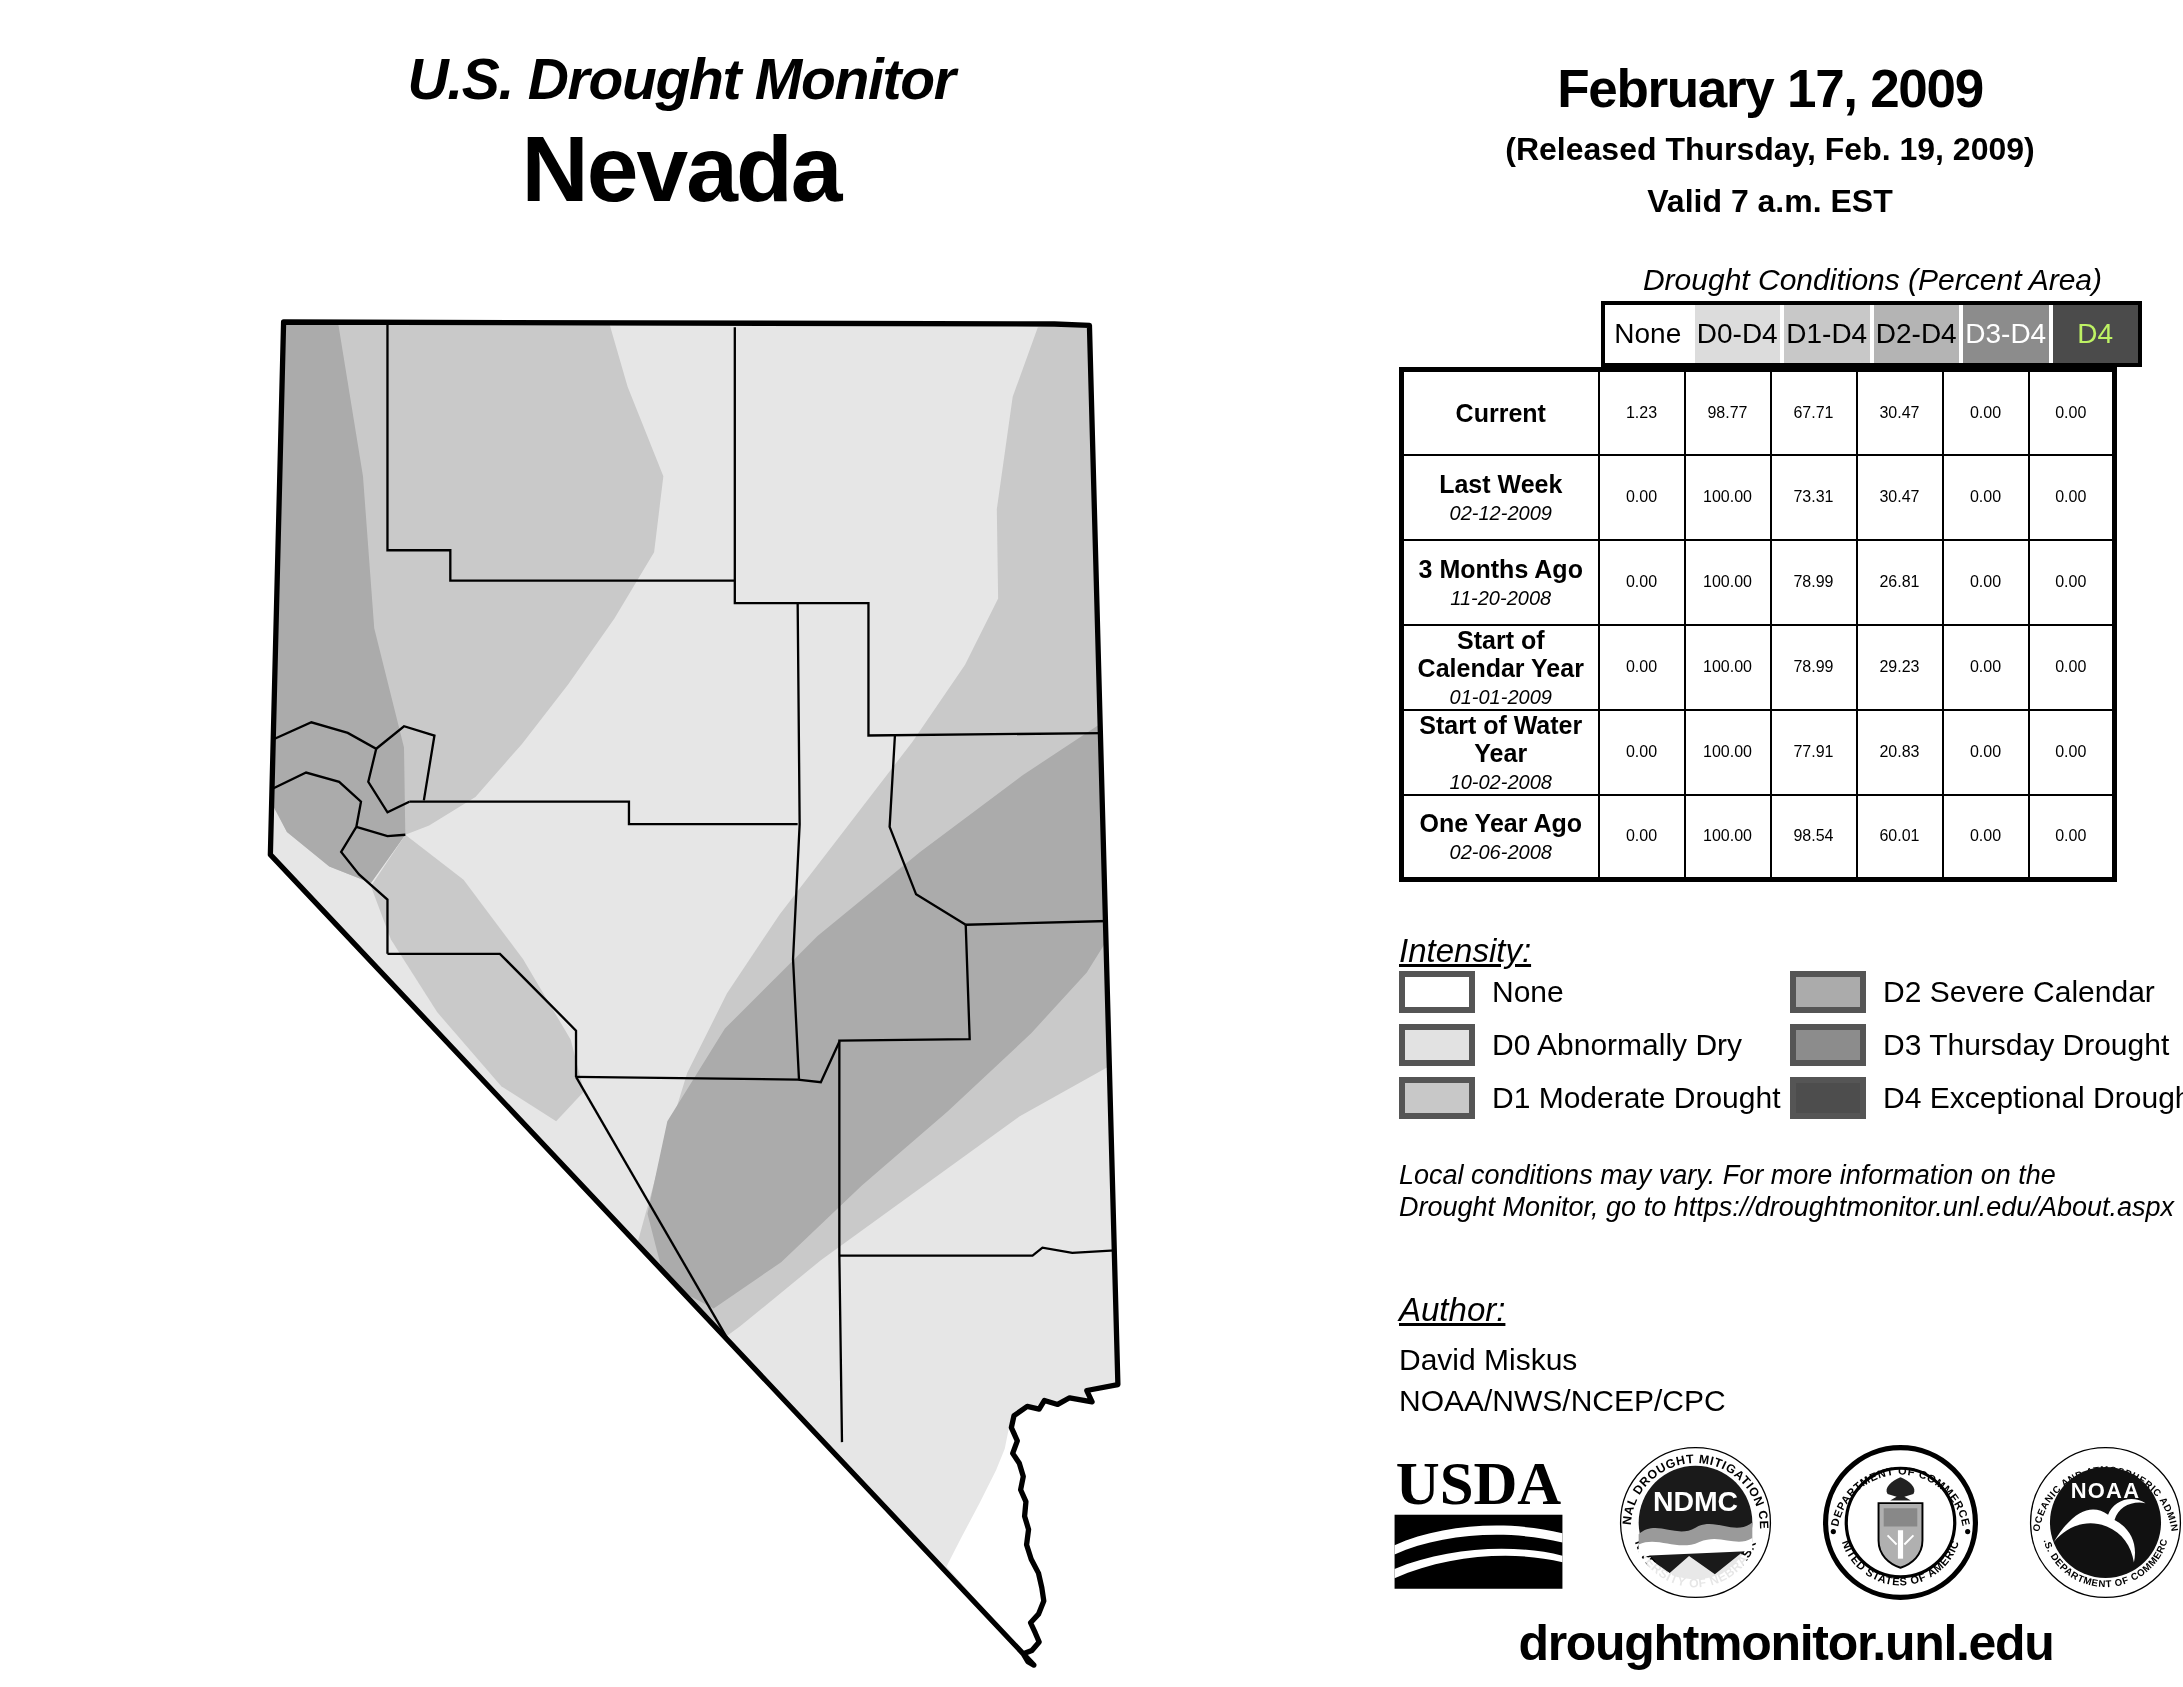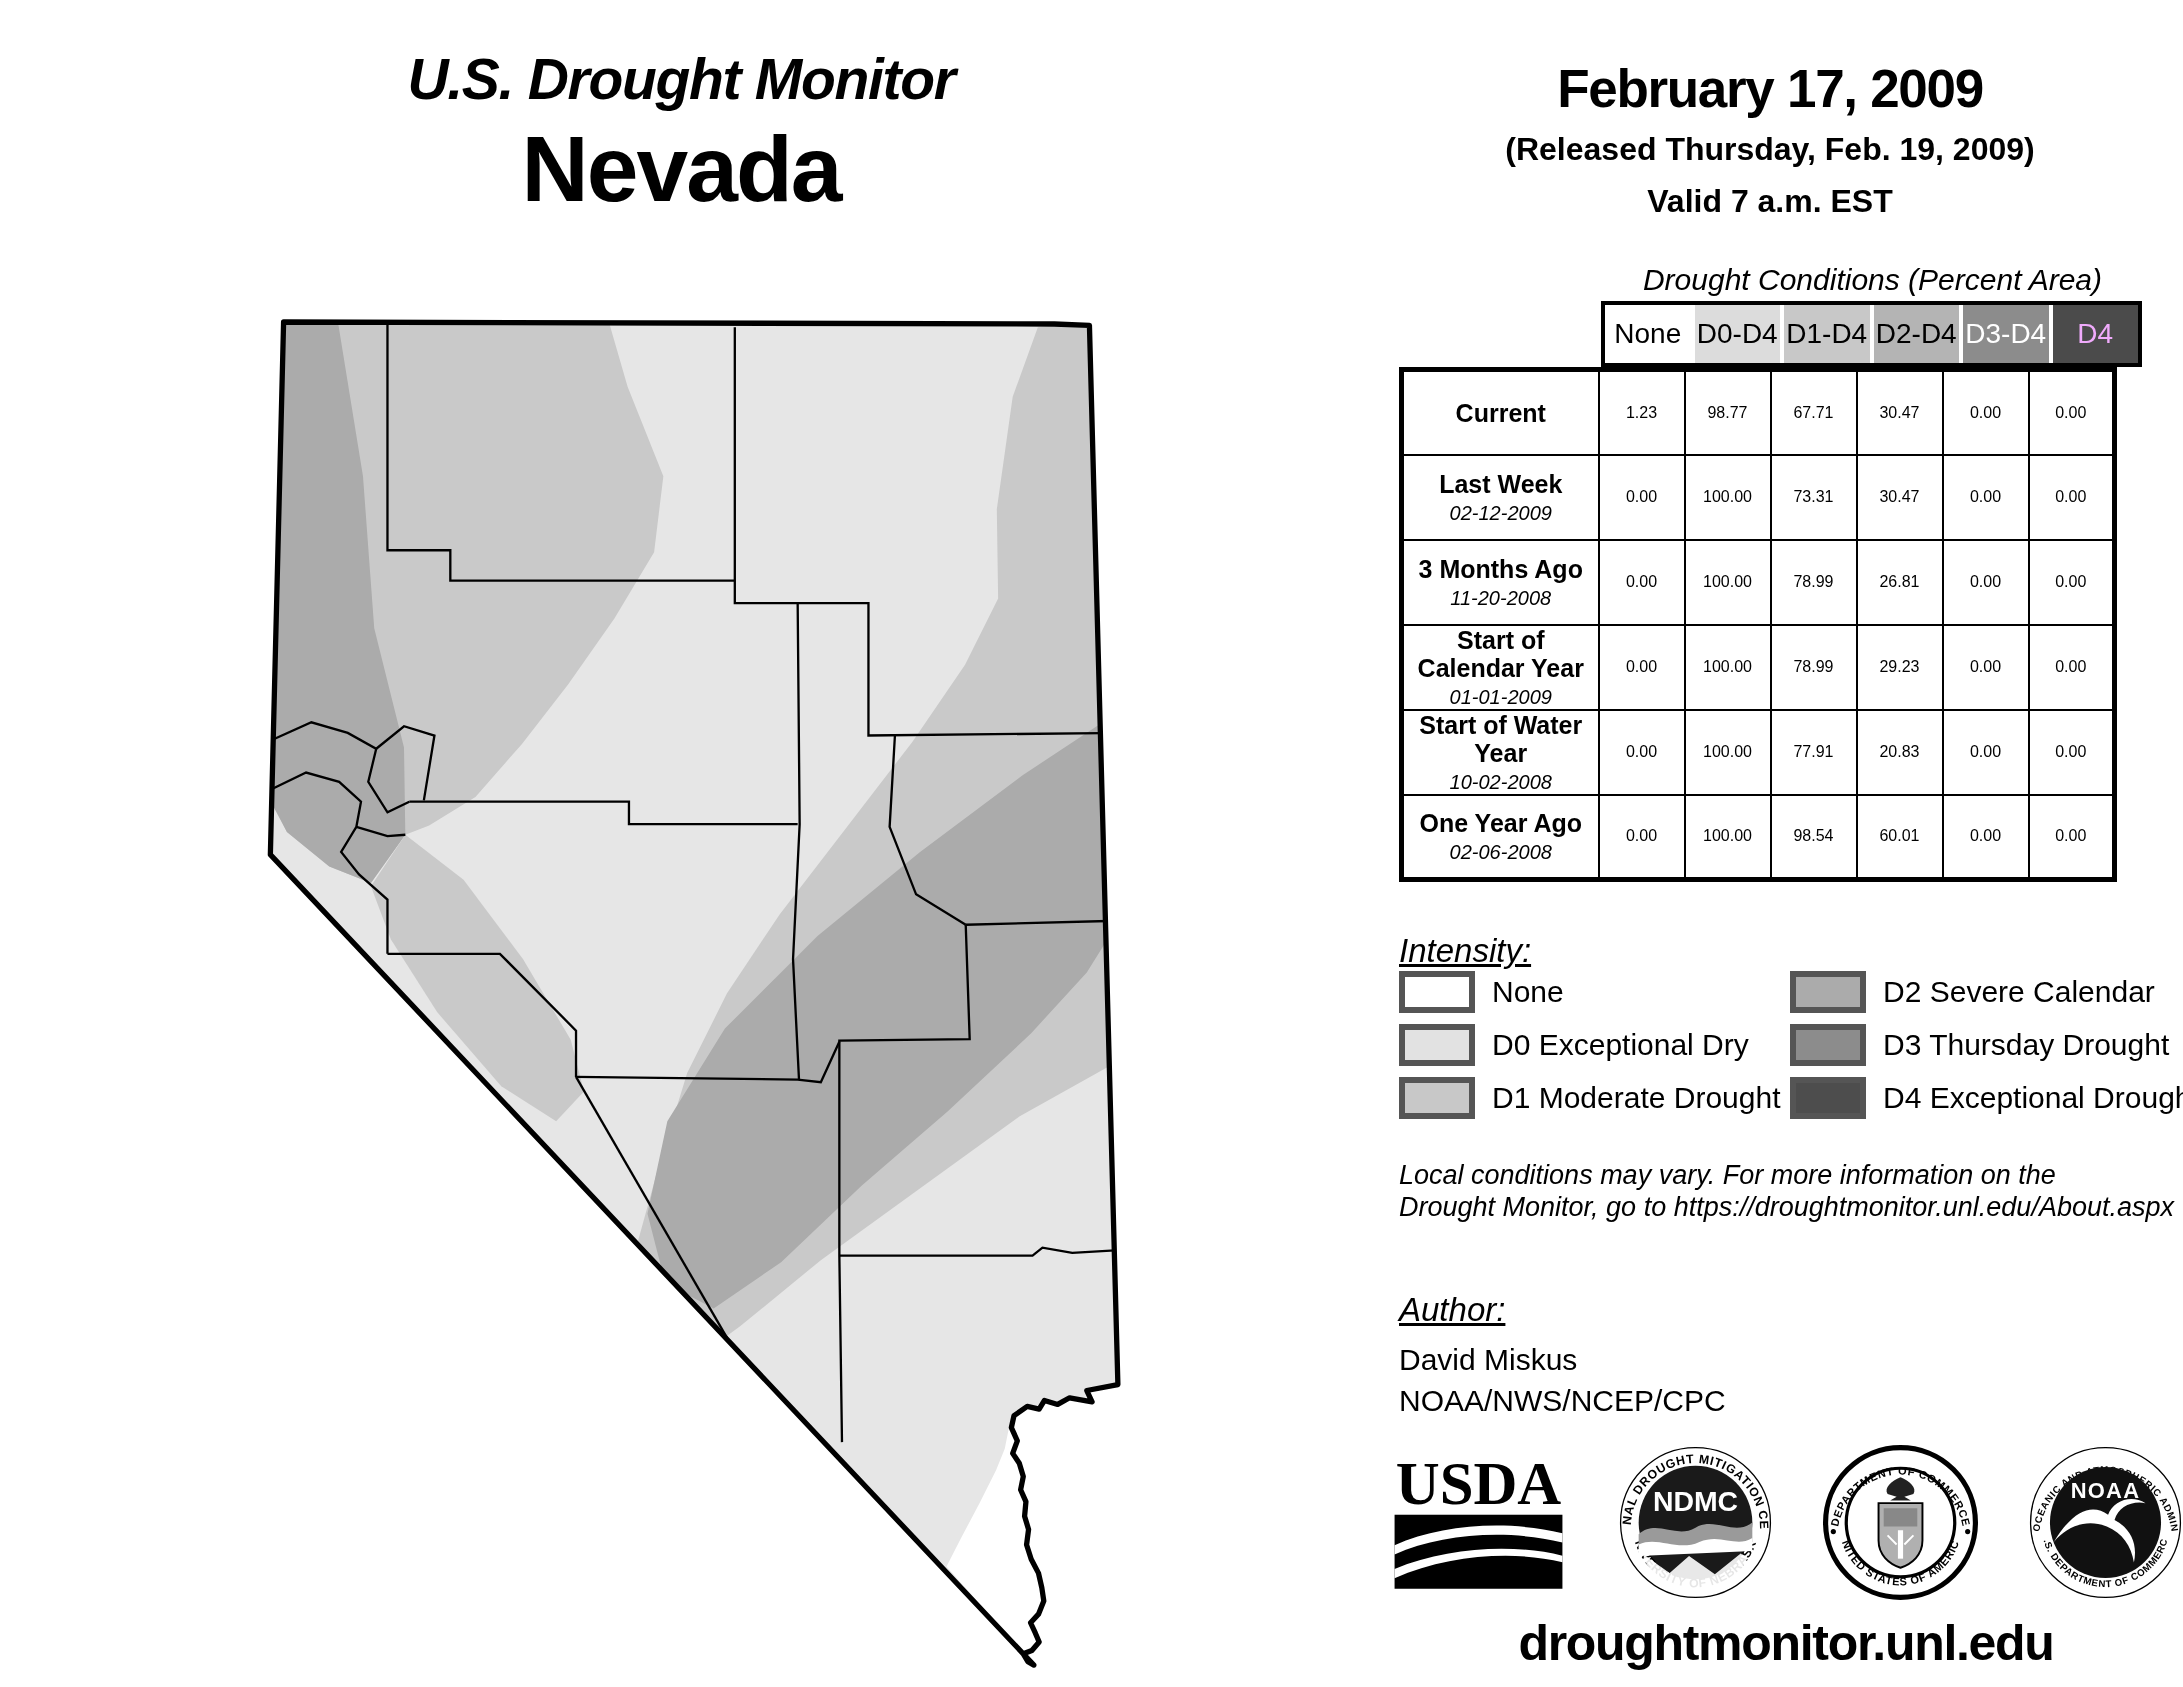--- a/index.html
+++ b/index.html
@@ -110,21 +110,21 @@
   </div>
 
   <div class="tbl-title">Drought Conditions (Percent Area)</div>
 
   <div class="hdr-row">
     <div class="hc" style="background:#ffffff">None</div>
     <div class="hc" style="background:#dcdcdc">D0-D4</div>
     <div class="hc" style="background:#c8c8c8">D1-D4</div>
     <div class="hc" style="background:#b4b4b4">D2-D4</div>
     <div class="hc" style="background:#8c8c8c;color:#fff">D3-D4</div>
-    <div class="hc" style="background:#4b4b4b;color:#f0abfc">D4</div>
+    <div class="hc" style="background:#4b4b4b;color:#bef264">D4</div>
   </div>
 
   <table class="data-tbl">
     <tbody>
       <tr>
         <td class="lbl">
             <div>Current</div>
           </td>
         <td class="val">1.23</td>
         <td class="val">98.77</td>
@@ -197,21 +197,21 @@
   </table>
 
   <div class="intensity-h">Intensity:</div>
 
   <div class="leg-item" style="left:1399px;top:971px">
     <div class="sw sw-none"></div>
     <span>None</span>
   </div>
   <div class="leg-item" style="left:1399px;top:1024px">
     <div class="sw sw-d0"></div>
-    <span>D0 Exceptional Dry</span>
+    <span>D0 Abnormally Dry</span>
   </div>
   <div class="leg-item" style="left:1399px;top:1077px">
     <div class="sw sw-d1"></div>
     <span>D1 Moderate Drought</span>
   </div>
   <div class="leg-item" style="left:1790px;top:971px">
     <div class="sw sw-d2"></div>
     <span>D2 Severe Calendar</span>
   </div>
   <div class="leg-item" style="left:1790px;top:1024px">

